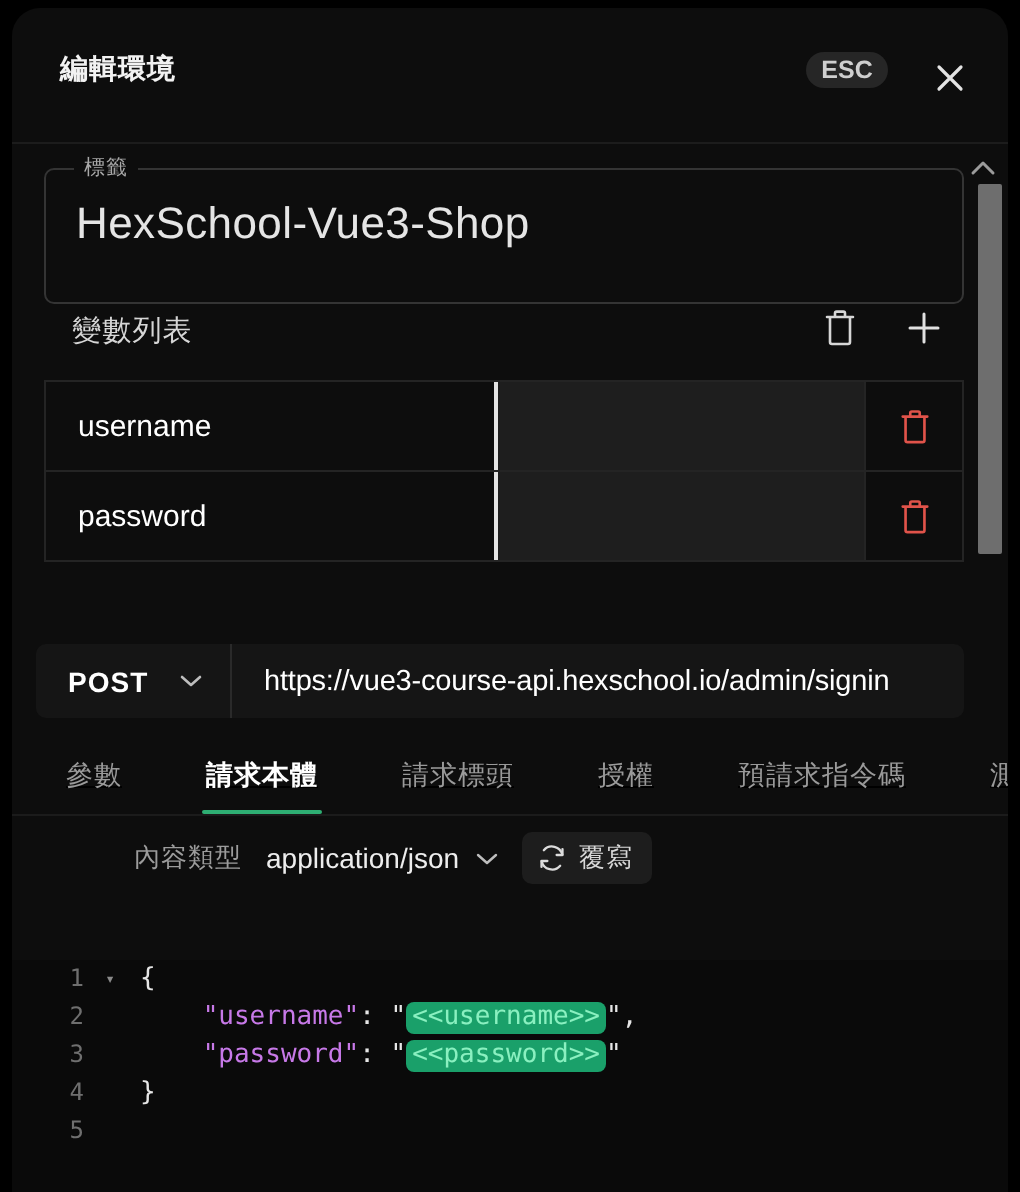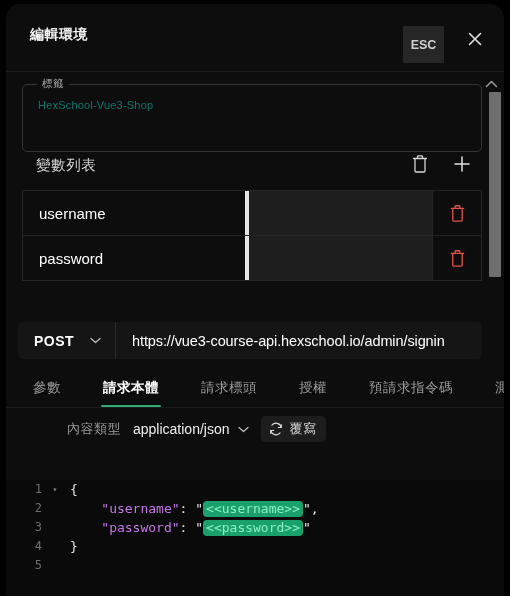--- a/index.html
+++ b/index.html
@@ -45,23 +45,23 @@
     font-size: 14px;
     font-weight: 700;
     color: #f2f2f2;
     letter-spacing: .5px;
   }
   .esc-badge {
     position: absolute;
     right: 60px;
     top: 22px;
     width: 41px;
-    height: 37px;
+    height: 18px;
     background: #262626;
-    border-radius: 0;
+    border-radius: 12px;
     color: #cfcfcf;
     font-size: 12.5px;
     font-weight: 600;
     display: flex;
     align-items: center;
     justify-content: center;
     cursor: pointer;
     font-family: "Liberation Sans", sans-serif;
   }
   .close-btn {
@@ -129,22 +129,22 @@
     padding: 0 5px;
     background: #0d0d0d;
     font-size: 10.5px;
     color: #a8a8a8;
     letter-spacing: .5px;
   }
   .label-value {
     position: absolute;
     left: 15px;
     top: 14px;
-    font-size: 11px;
-    color: #0f766e;
+    font-size: 22px;
+    color: #e5e5e5;
     letter-spacing: .2px;
   }
 
   
   .varlist-head {
     position: absolute;
     left: 0;
     top: 78px;
     width: 482px;
     height: 34px;
@@ -191,21 +191,21 @@
     height: 45px;
     border-bottom: 1px solid #242424;
   }
   .var-name-cell {
     width: 226px;
     display: flex;
     align-items: center;
     padding-left: 16px;
     font-size: 15px;
     color: #ffffff;
-    border-right: 4px solid #e5e5e5;
+    border-right: 2px solid #e5e5e5;
     cursor: text;
   }
   .var-value-cell {
     flex: 1;
     background: #1e1e1e;
     border-right: 1px solid #242424;
     cursor: text;
   }
   .var-del-cell {
     width: 48px;

